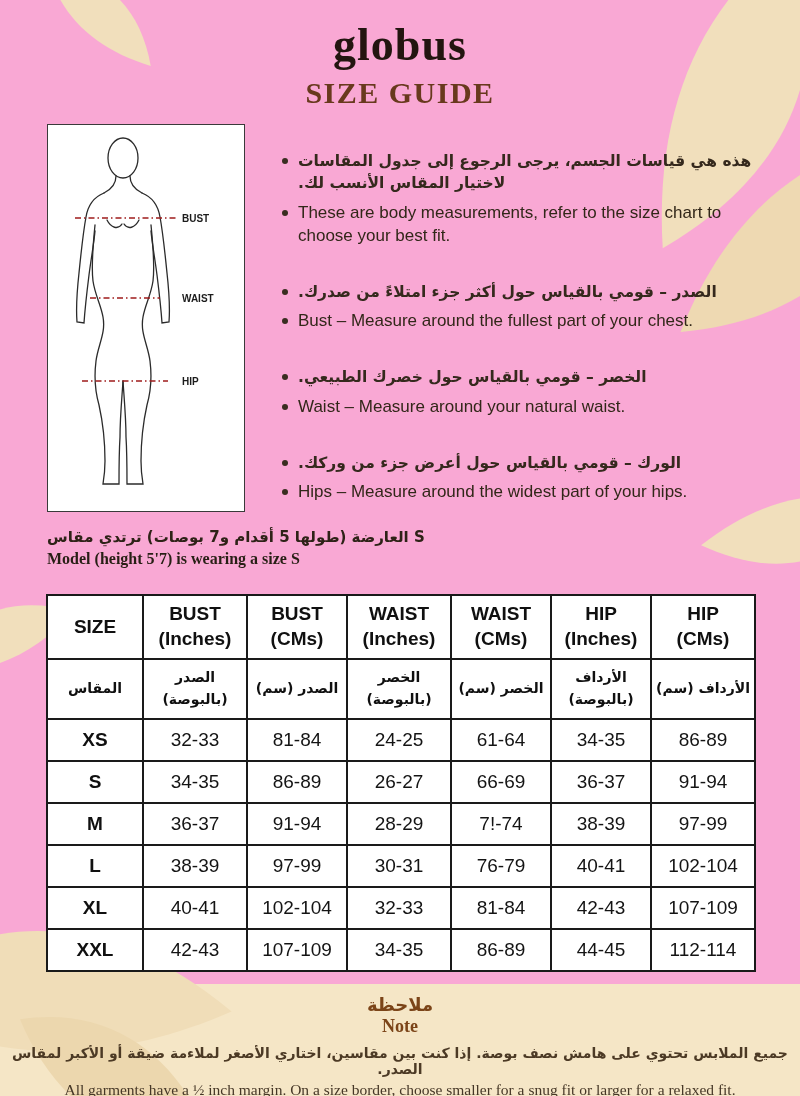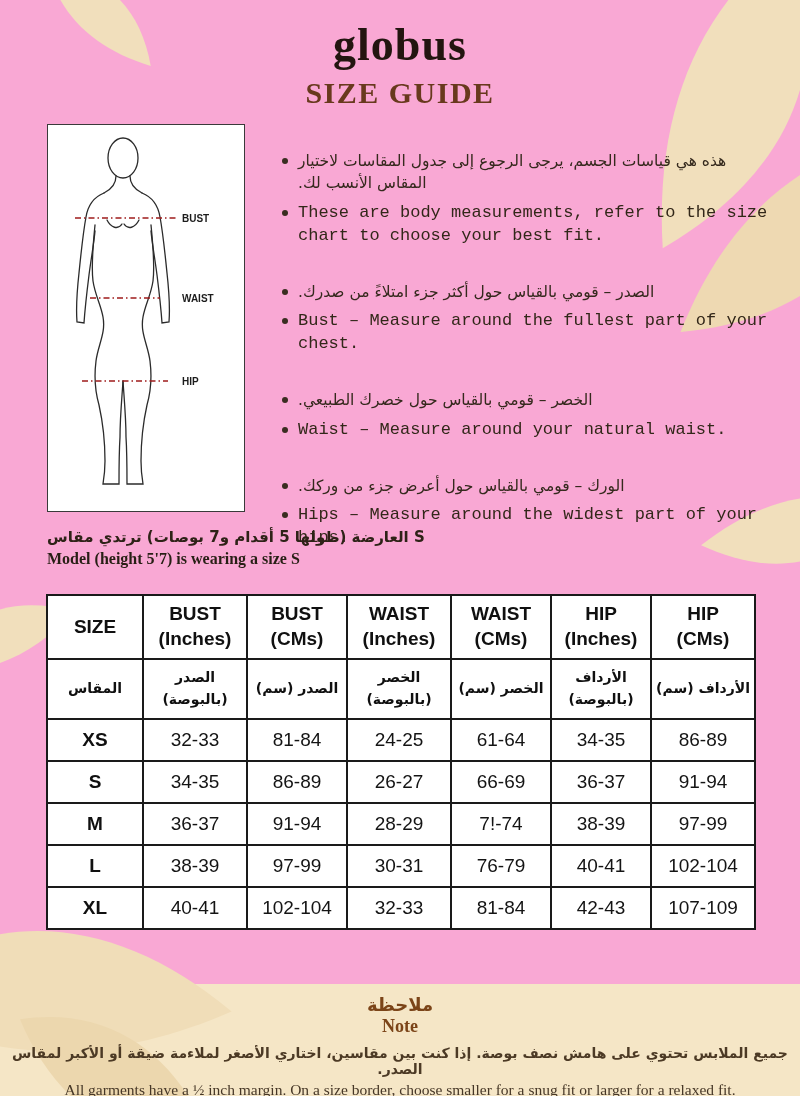--- a/index.html
+++ b/index.html
@@ -25,22 +25,22 @@
   .figure-box svg{display:block;width:100%;height:100%;}
   .fig-line{stroke:#9e1b1b;stroke-width:1.6;fill:none;stroke-dasharray:6 3 1.5 3;}
   .fig-body{stroke:#2b2b2b;stroke-width:1.3;fill:none;stroke-linecap:round;}
   .fig-label{font-family:"Liberation Sans",sans-serif;font-size:10px;font-weight:700;fill:#1c1c1c;}
   
   .instructions{left:282px;top:150px;width:494px;z-index:1;}
   .inst-group{margin-bottom:33px;}
   .inst-item{display:flex;align-items:flex-start;gap:10px;margin-bottom:7px;}
   .dot{width:6px;height:6px;border-radius:50%;background:#3a2d20;margin-top:8px;flex:none;}
   .txt-ar{direction:rtl;text-align:left;font-family:"DejaVu Sans",sans-serif;
-    font-size:15.5px;font-weight:400;line-height:1.45;color:#35291d;}
-  .txt-en{font-family:Liberation Mono, monospace;font-size:17px;line-height:1.35;color:#322719;}
+    font-size:15.5px;font-weight:700;line-height:1.45;color:#35291d;}
+  .txt-en{font-family:Liberation Sans, sans-serif;font-size:17px;line-height:1.35;color:#322719;}
   
   .model-note{left:47px;top:528px;width:440px;z-index:1;}
   .mn-ar{font-family:"DejaVu Sans",sans-serif;font-size:15px;font-weight:600;color:#2e2217;}
   .mn-en{font-family:"Liberation Serif",serif;font-size:16px;font-weight:600;color:#281f15;margin-top:4px;}
   
   table.size-table{left:46px;top:594px;border-collapse:collapse;z-index:1;background:transparent;}
   .size-table th,.size-table td{border:2px solid #1a1a1a;background:#ffffff;
     text-align:center;vertical-align:middle;padding:0 4px;}
   .h-en th{font-family:"Liberation Sans",sans-serif;font-size:19px;font-weight:700;
     height:62px;line-height:1.3;color:#101010;}
@@ -247,20 +247,29 @@
       </tr>
       <tr>
         <th>XL</th>
         <td>40-41</td>
         <td>102-104</td>
         <td>32-33</td>
         <td>81-84</td>
         <td>42-43</td>
         <td>107-109</td>
       </tr>
+      <tr>
+        <th>XXL</th>
+        <td>42-43</td>
+        <td>107-109</td>
+        <td>34-35</td>
+        <td>86-89</td>
+        <td>44-45</td>
+        <td>112-114</td>
+      </tr>
     </tbody>
   </table>
 
   <div class="note-content">
     <div class="note-title-ar">ملاحظة</div>
     <div class="note-title-en">Note</div>
     <div class="note-body-ar" dir="rtl">جميع الملابس تحتوي على هامش نصف بوصة. إذا كنت بين مقاسين، اختاري الأصغر لملاءمة ضيقة أو الأكبر لمقاس الصدر.</div>
     <div class="note-body-en">All garments have a ½ inch margin. On a size border, choose smaller for a snug fit or larger for a relaxed fit.</div>
   </div>
 

